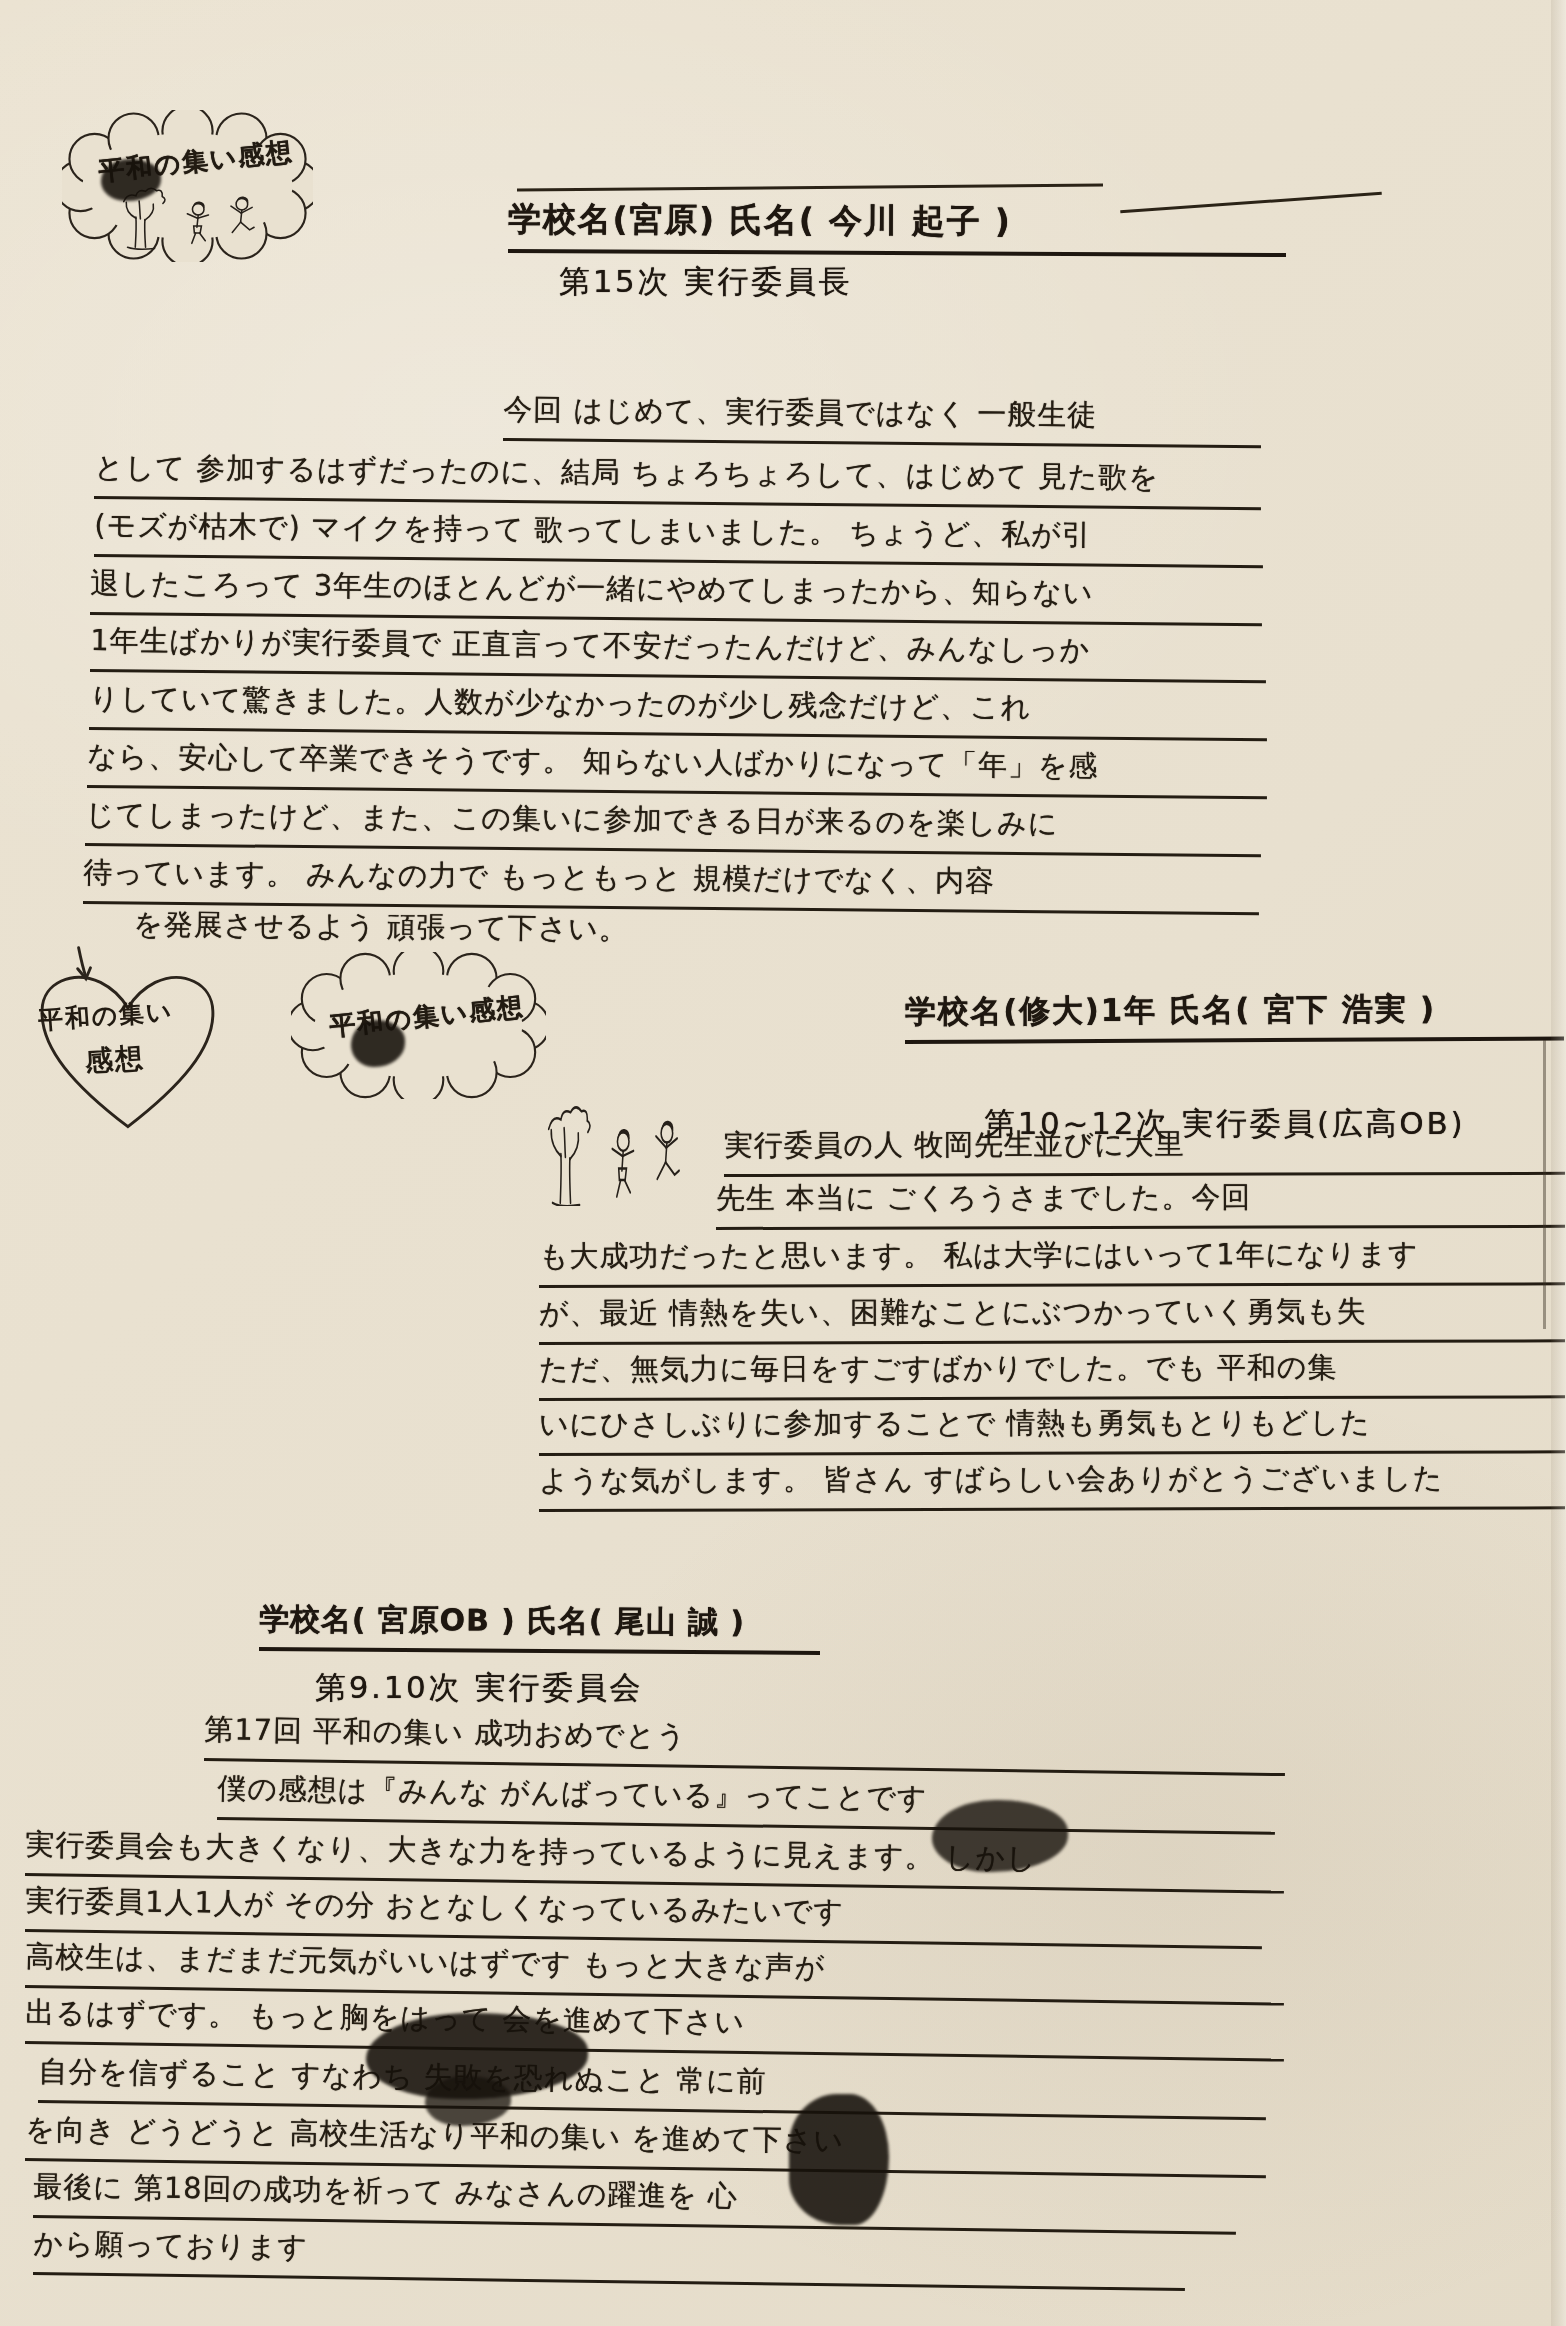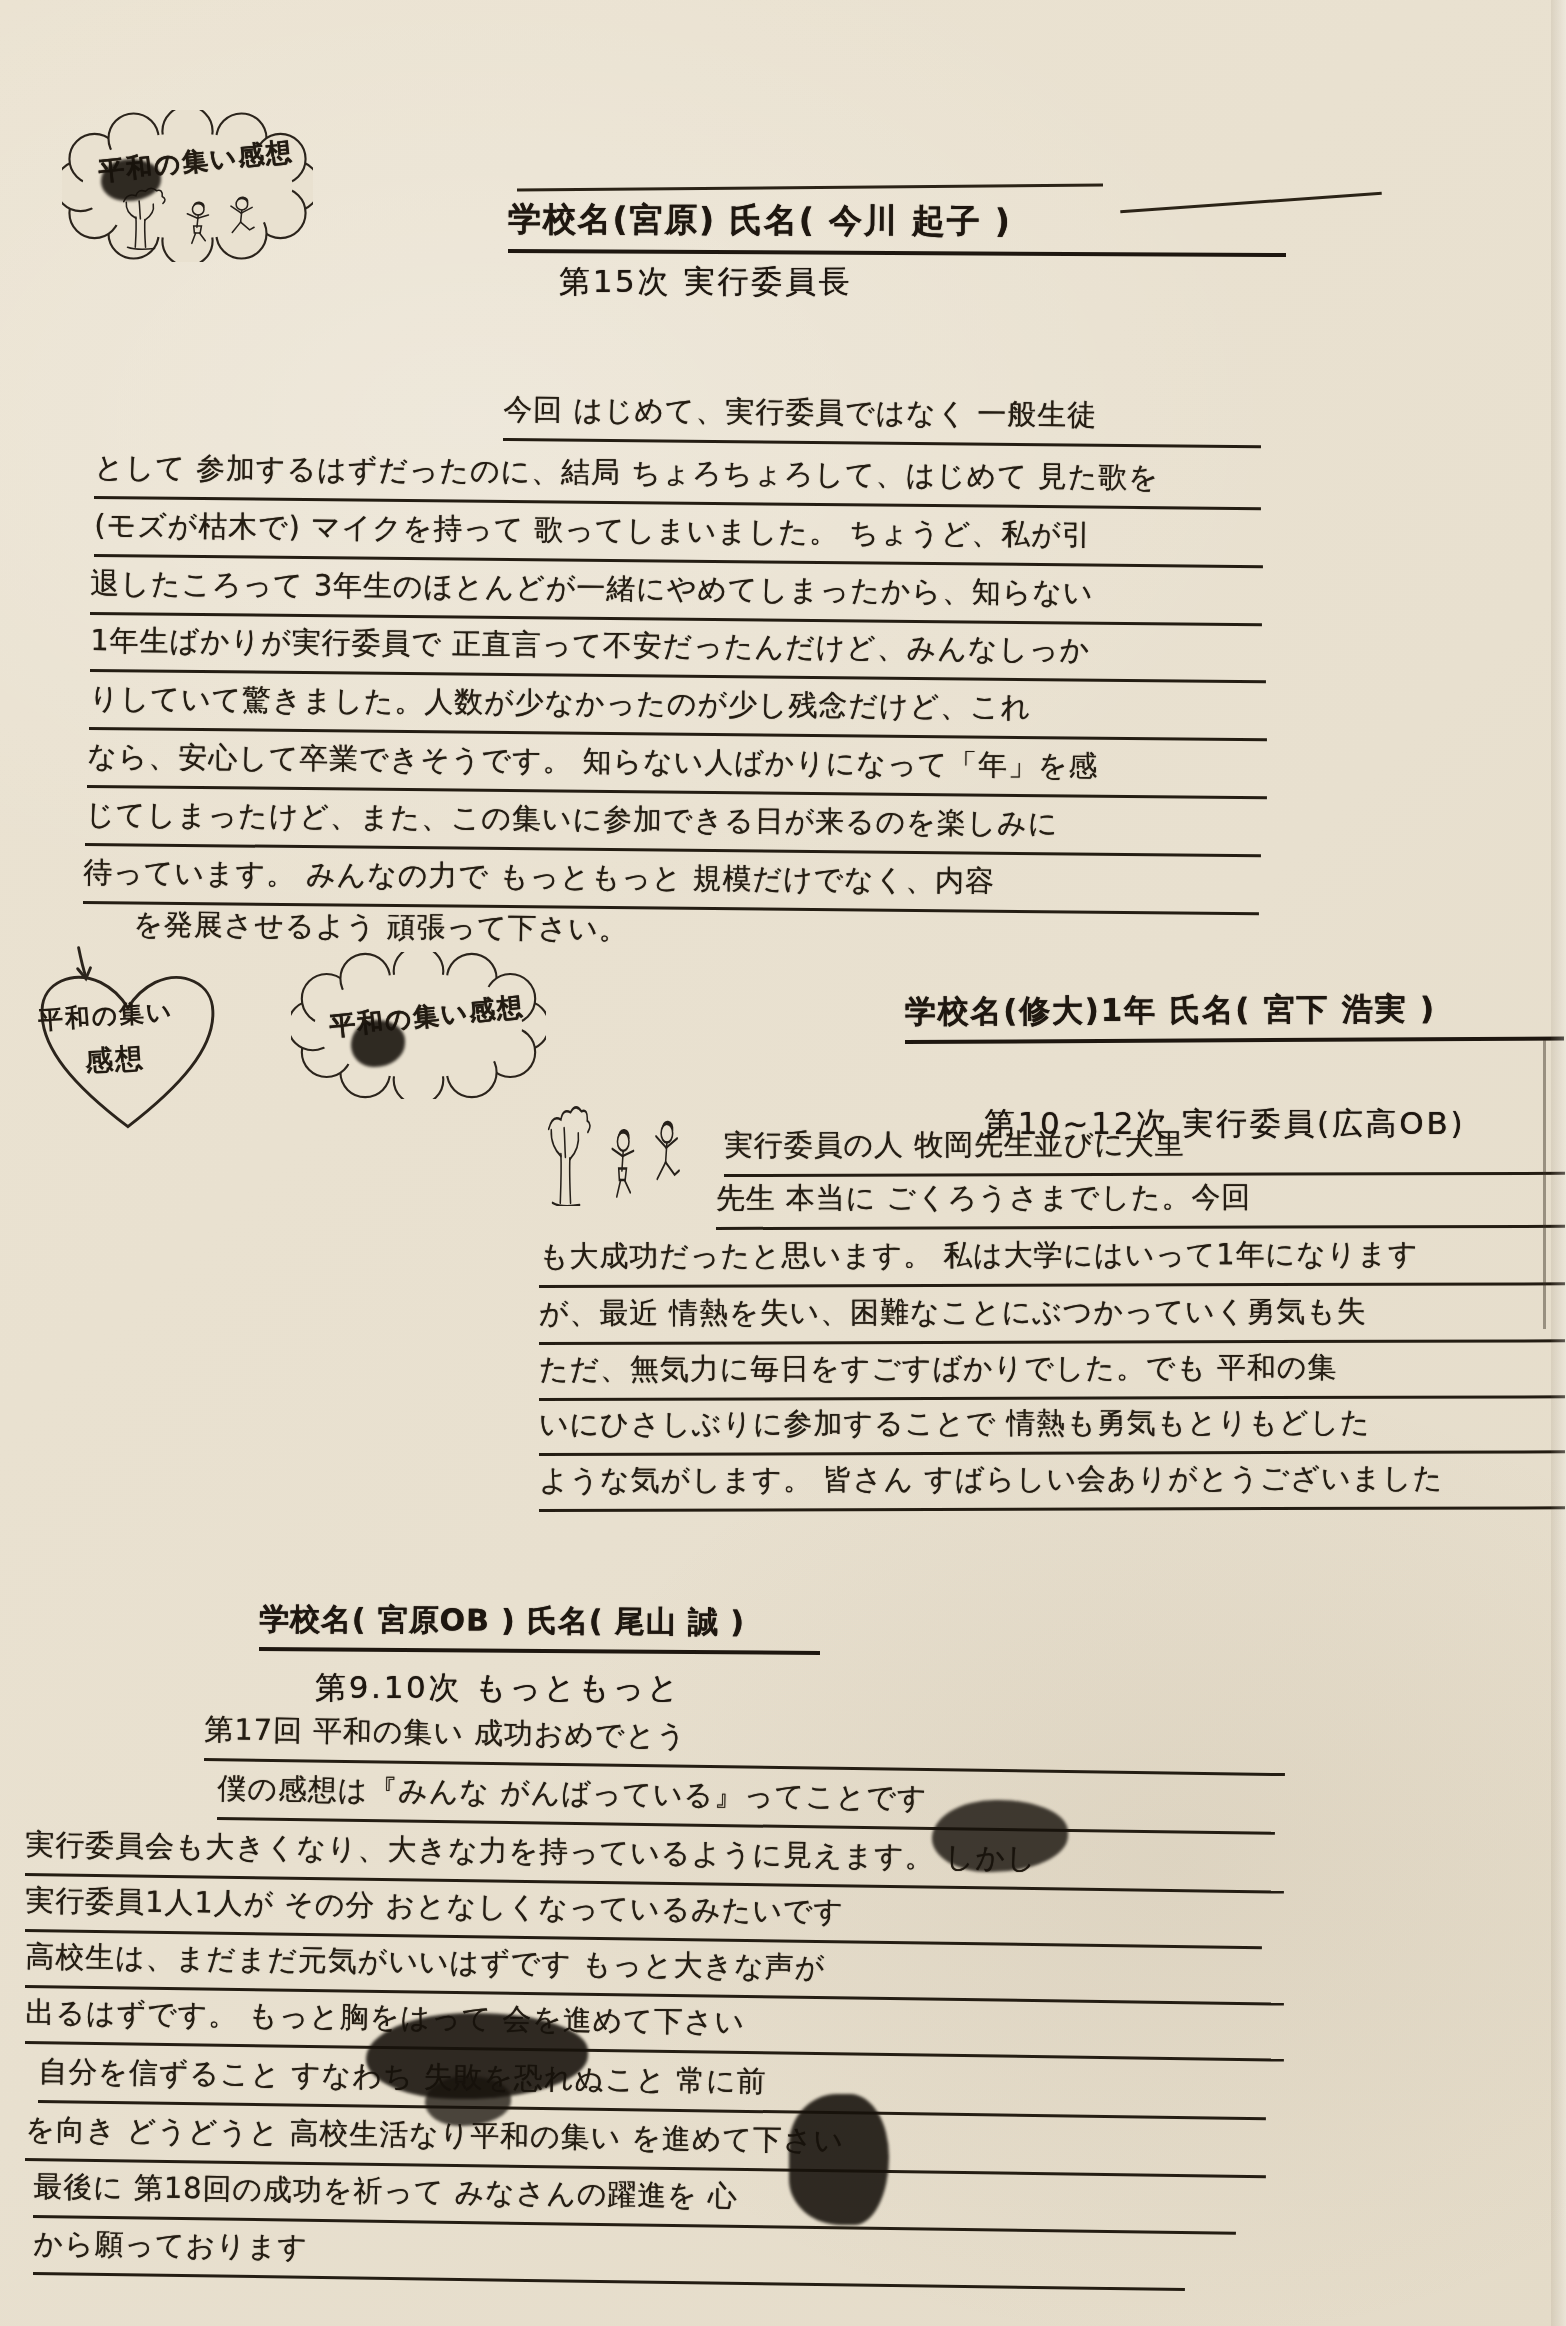--- a/index.html
+++ b/index.html
@@ -205,21 +205,21 @@
           <path d="M62,4 C64,14 66,24 70,36"></path>
           <path d="M61,27 L70,38 L75,26"></path>
           <path d="M116,200 C58,156 20,114 22,72 C23,42 56,28 86,42 C100,49 110,60 116,70 C122,60 132,49 146,42 C176,28 208,43 209,73 C211,114 173,156 116,200 Z"></path>
         </g>
       </svg>
       <div class="abs heart-label" style="left:16.3px;top:56px;">平和の集い</div>
       <div class="abs heart-label" style="left:63px;top:98px;font-size:28px;">感想</div>
     </div>
 
     <div class="abs school" style="left:259px;top:1599px;width:561px;transform:rotate(0.4deg);transform-origin:0 100%;font-size:30px;letter-spacing:0.9px;">学校名( 宮原OB )  氏名( 尾山 誠 )</div>
-    <div class="abs role" style="left:315px;top:1667px;">第9.10次 もっともっと</div>
+    <div class="abs role" style="left:315px;top:1667px;">第9.10次 実行委員会</div>
 
     <div class="line" style="left:204px;top:1710px;width:1081px;">第17回 平和の集い 成功おめでとう</div>
     <div class="line" style="left:217px;top:1769px;width:1058px;">僕の感想は『みんな がんばっている』ってことです</div>
     <div class="line" style="left:25px;top:1825px;width:1259px;">実行委員会も大きくなり、大きな力を持っているように見えます。 しかし</div>
     <div class="line" style="left:25px;top:1881px;width:1237px;">実行委員1人1人が その分 おとなしくなっているみたいです</div>
     <div class="line" style="left:25px;top:1937px;width:1259px;">高校生は、まだまだ元気がいいはずです もっと大きな声が</div>
     <div class="line" style="left:25px;top:1993px;width:1259px;">出るはずです。 もっと胸をはって 会を進めて下さい</div>
     <div class="line" style="left:38px;top:2052px;width:1228px;">自分を信ずること すなわち 失敗を恐れぬこと 常に前</div>
     <div class="line" style="left:25px;top:2110px;width:1241px;">を向き どうどうと 高校生活なり平和の集い を進めて下さい</div>
     <div class="line" style="left:33px;top:2167px;width:1203px;">最後に 第18回の成功を祈って みなさんの躍進を 心</div>

